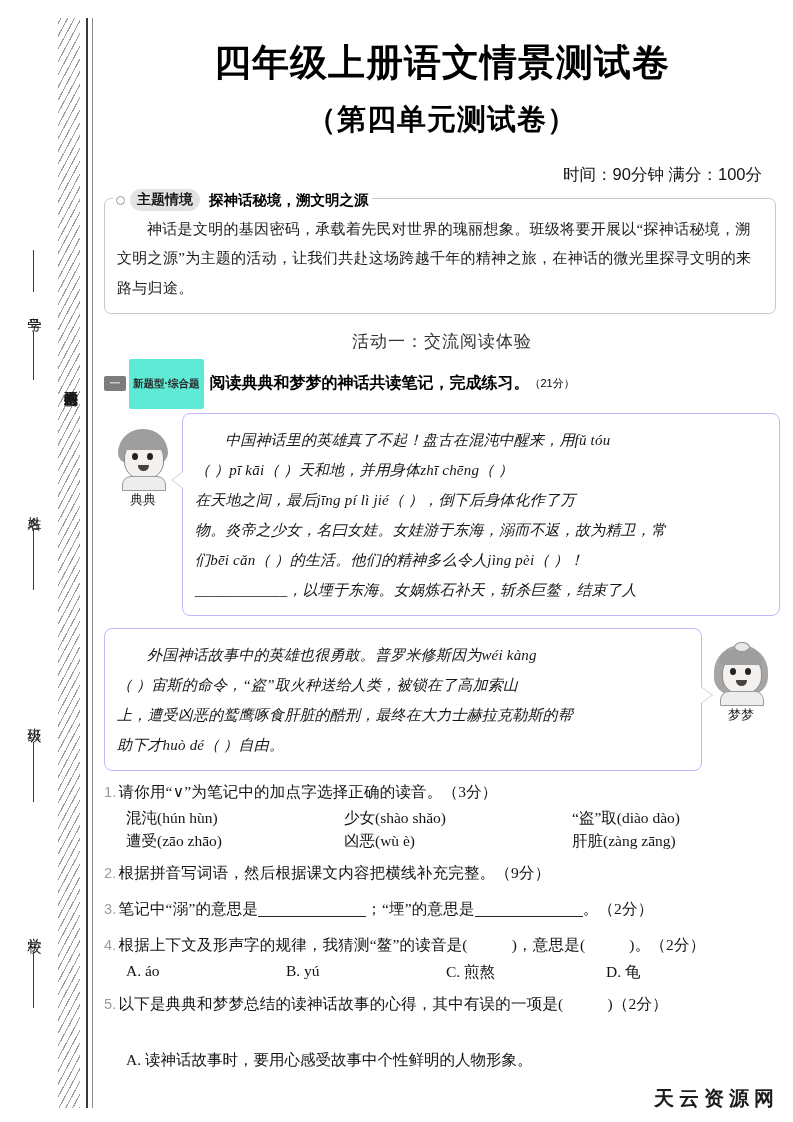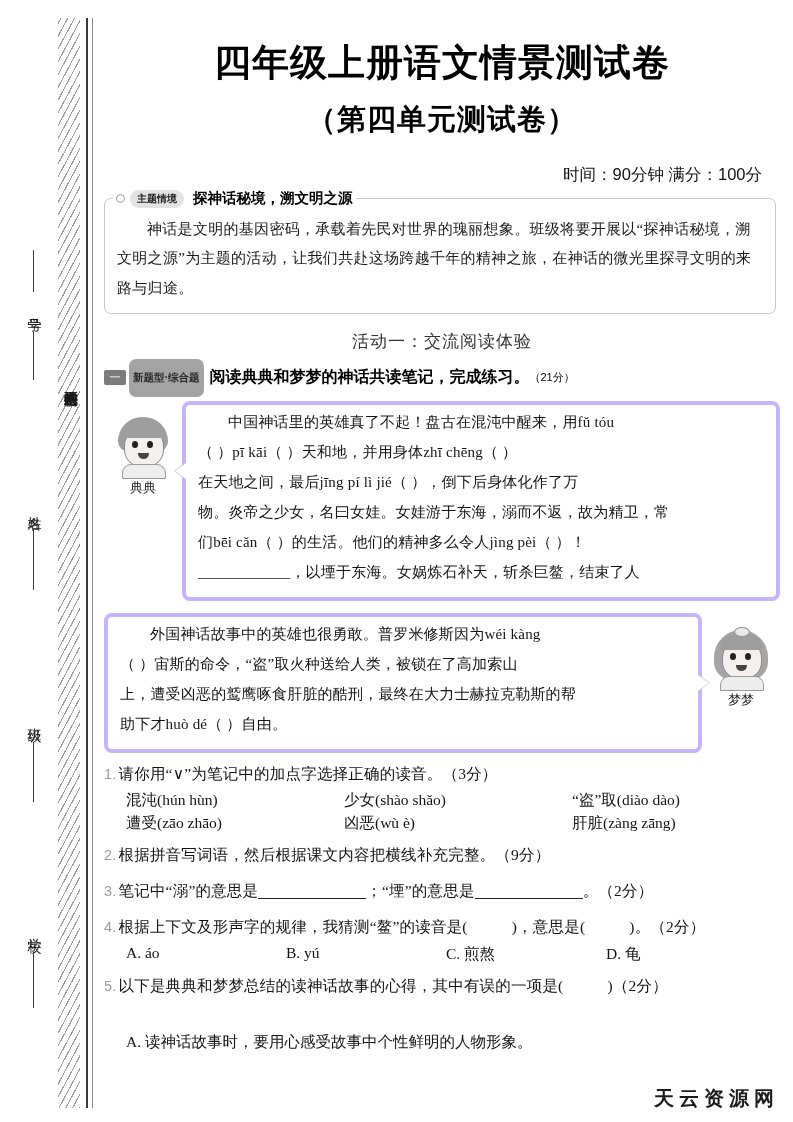--- a/index.html
+++ b/index.html
@@ -130,21 +130,21 @@
   }
   .dot-mark {
     width: 7px; height: 7px;
     border-radius: 50%;
     border: 1.4px solid #9a9a9a;
     margin-right: 5px;
   }
   .theme-tag {
     background: #e3e3e3;
     color: #1a1a1a;
-    font-size: 10px;
+    font-size: 14px;
     font-weight: bold;
     padding: 2px 7px;
     border-radius: 11px;
     font-family: "Liberation Sans", sans-serif;
   }
   .theme-title {
     margin-left: 9px;
     font-size: 14.5px;
     font-weight: bold;
     font-family: "Liberation Sans", sans-serif;
@@ -180,25 +180,25 @@
     width: 22px; height: 15px;
     line-height: 15px;
     text-align: center;
     font-size: 11px;
     border-radius: 2px;
     margin-right: 3px;
     font-family: "Liberation Sans", sans-serif;
   }
   .bigq-badge {
     display: inline-block;
-    background: #a3a3a3;
+    background: #5eead4;
     color: #2a2a2a;
     font-size: 10.5px;
-    padding: 12px 4px;
-    border-radius: 7px;
+    padding: 18px 4px;
+    border-radius: 2px;
     margin-right: 6px;
     font-family: "Liberation Sans", sans-serif;
     font-weight: bold;
     white-space: nowrap;
   }
   .bigq-text {
     font-size: 16px;
     font-weight: bold;
     font-family: "Liberation Sans", sans-serif;
     color: #000;
@@ -222,28 +222,29 @@
   }
   .avatar-name {
     font-size: 13px;
     margin-top: 2px;
     color: #222;
   }
 
   .bubble {
     position: relative;
     flex: 1;
-    border: 4px solid #c4b5fd;
+    border: 1px solid #c4b5fd;
     border-radius: 8px;
-    padding: 2px 12px 10px 12px;
+    padding: 11px 12px 10px 12px;
     background: #fff;
     font-size: 15px;
     line-height: 2.0;
     letter-spacing: .2px;
     color: #141414;
+    font-style: italic;
   }
   .bubble p { margin: 0; text-indent: 2em; }
   .bubble .tail-l, .bubble .tail-r {
     position: absolute;
     width: 0; height: 0;
     top: 58px;
   }
   .bubble .tail-l {
     left: -11px;
     border-top: 8px solid transparent;

